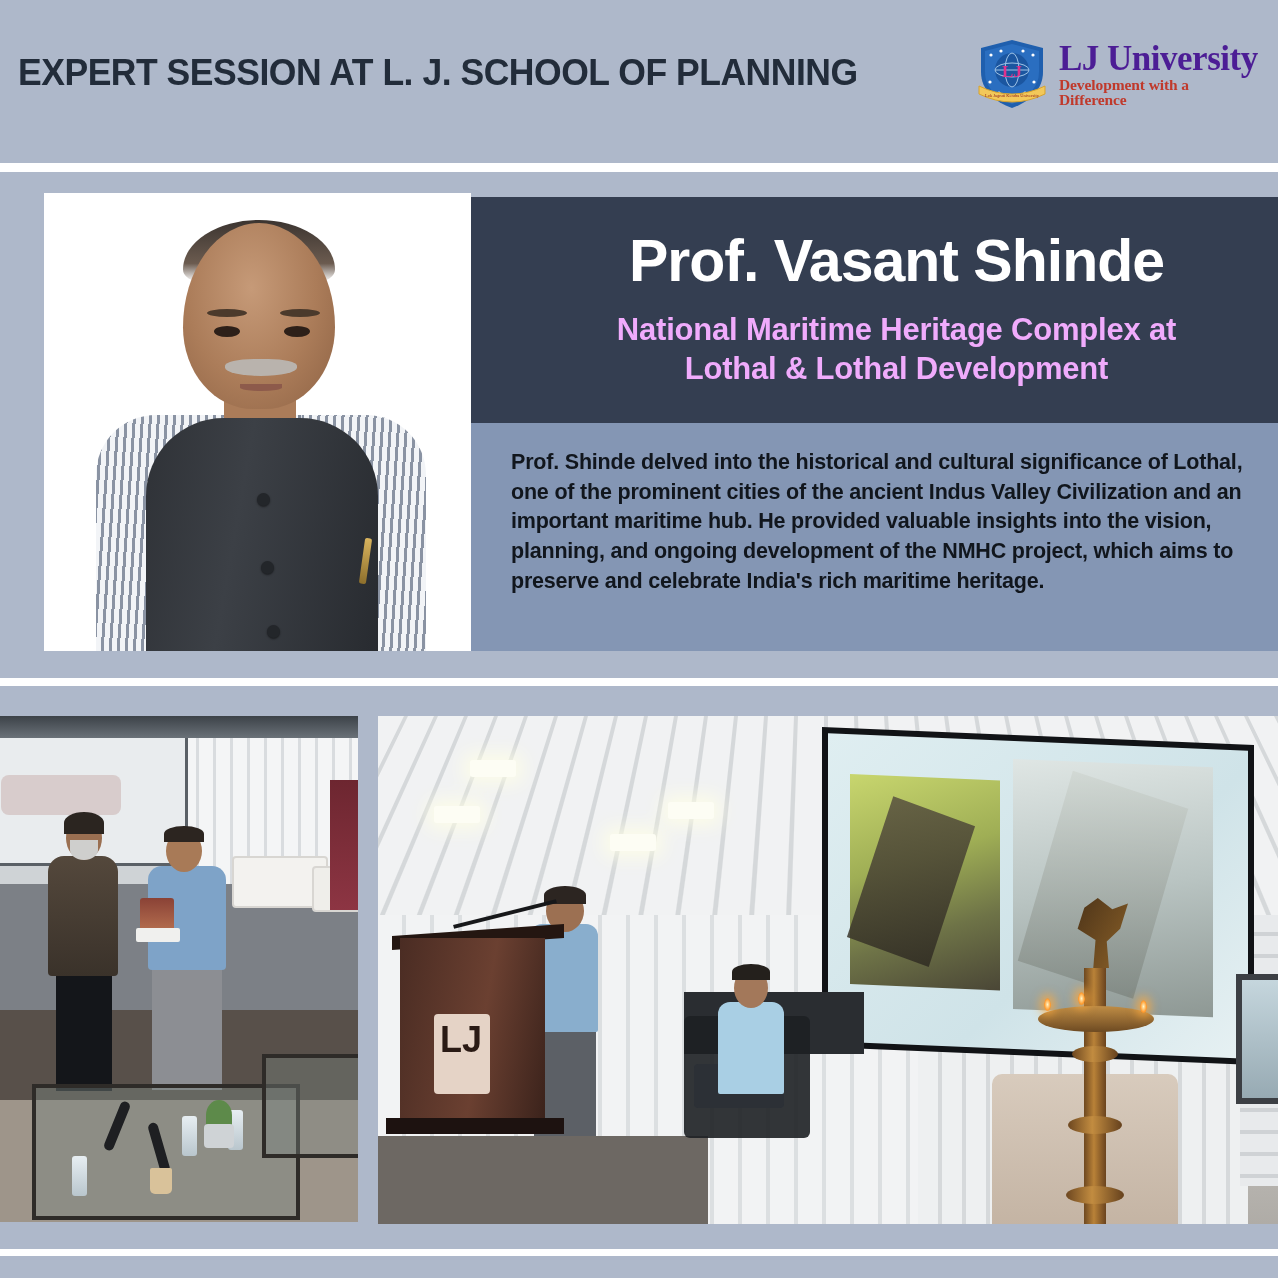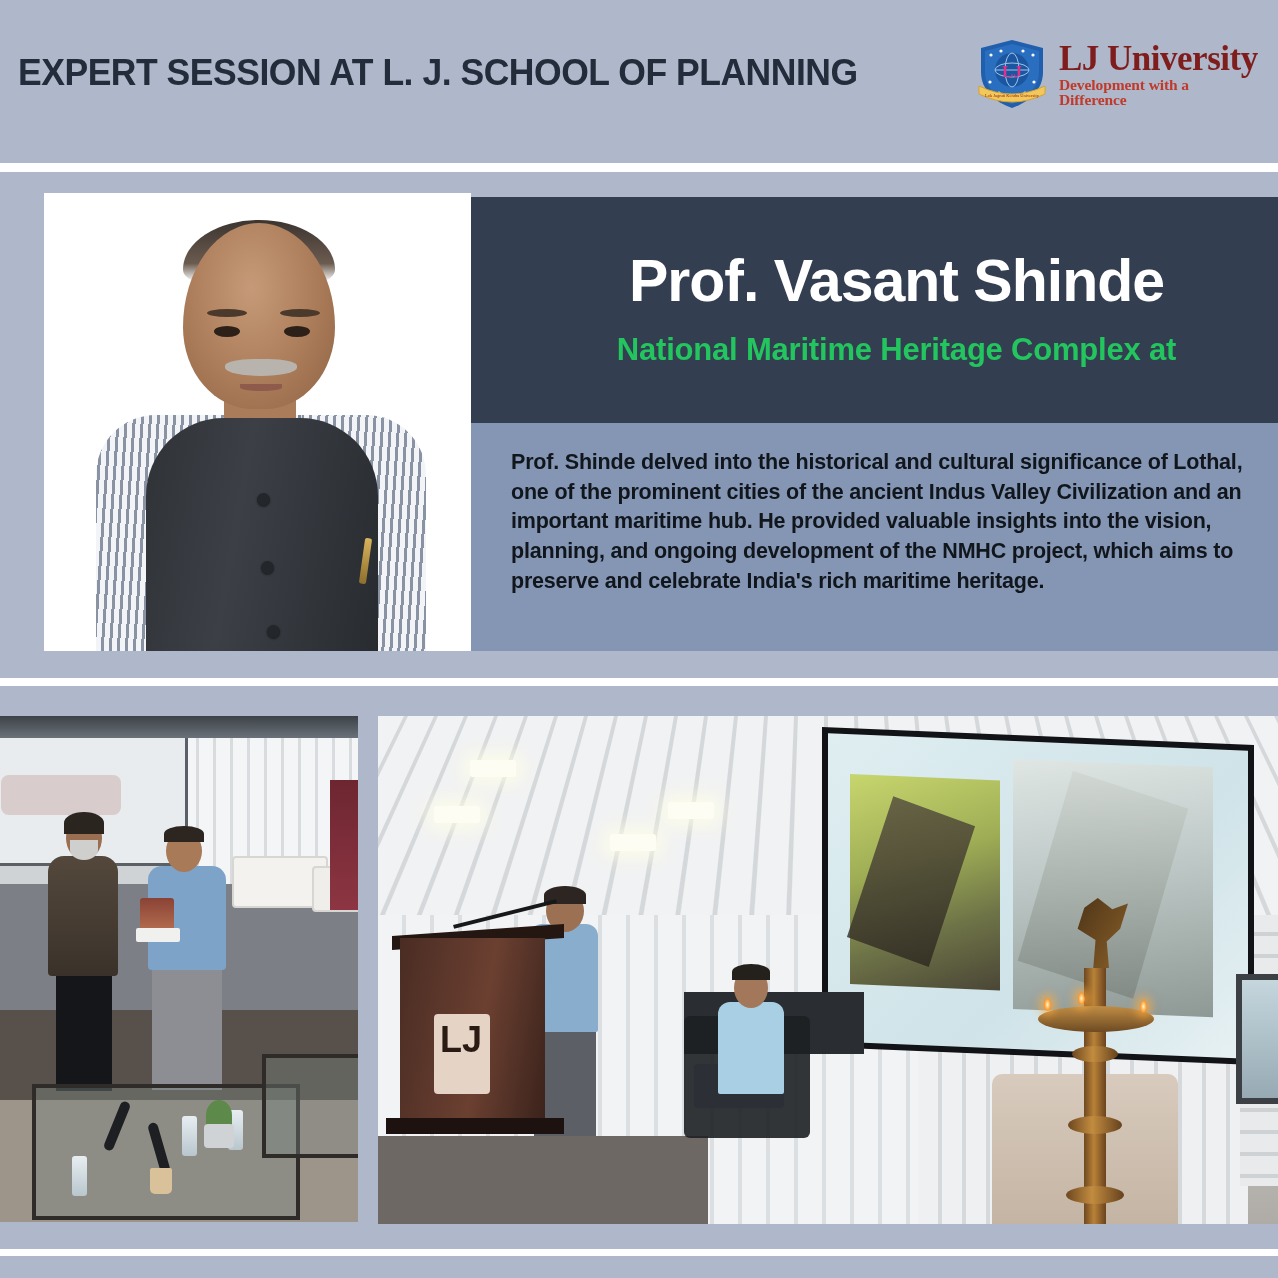--- a/index.html
+++ b/index.html
@@ -24,21 +24,21 @@
     font-stretch:condensed;
     transform:scaleX(0.96);transform-origin:left center;
   }
   .logo-wrap{
     position:absolute;left:975px;top:33px;width:285px;height:82px;
     display:flex;align-items:center;gap:10px;
   }
   .crest{position:relative;width:74px;height:76px;flex:0 0 74px;}
   .logo-text{display:flex;flex-direction:column;justify-content:center;line-height:1;}
   .logo-name{
-    font-size:35px;font-weight:bold;color:#7f1d1d;letter-spacing:-0.5px;
+    font-size:35px;font-weight:bold;color:#4c1d95;letter-spacing:-0.5px;
     font-family:"Liberation Serif", serif;
   }
   .logo-tag{
     font-size:15.5px;font-weight:bold;color:#c0392b;letter-spacing:-0.1px;
     font-family:"Liberation Serif", serif;margin-top:1px;
   }
 
   .gap-white{position:absolute;left:0;width:1278px;background:#ffffff;}
 
   
@@ -50,21 +50,21 @@
   .title-block{
     position:absolute;left:427px;top:4px;width:851px;height:226px;
     background:#343e51;
     display:flex;flex-direction:column;align-items:center;justify-content:center;
   }
   .speaker-name{
     color:#ffffff;font-size:59px;font-weight:bold;letter-spacing:-1px;
     line-height:1.05;margin:0 0 18px 0;text-align:center;
   }
   .talk-title{
-    color:#22c55e;font-size:31px;font-weight:bold;line-height:1.25;
+    color:#f0abfc;font-size:31px;font-weight:bold;line-height:1.25;
     text-align:center;letter-spacing:-0.2px;margin:0;
   }
   .desc-panel{
     position:absolute;left:427px;top:230px;width:851px;height:228px;
     background:#8496b4;
   }
   .desc-text{
     position:absolute;left:40px;top:25px;width:770px;
     color:#11161d;font-size:21.5px;font-weight:bold;line-height:1.38;
     letter-spacing:-0.2px;
@@ -290,20 +290,21 @@
       <div class="pt-eye" style="left:170px;"></div>
       <div class="pt-eye" style="left:240px;"></div>
       <div class="pt-mous"></div>
       <div class="pt-mouth"></div>
     </div>
 
     <div class="title-block">
       <div class="speaker-name">Prof. Vasant Shinde</div>
       <div class="talk-title">
         <div>National Maritime Heritage Complex at</div>
+        <div>Lothal &amp; Lothal Development</div>
       </div>
     </div>
 
     <div class="desc-panel">
       <div class="desc-text">Prof. Shinde delved into the historical and cultural significance of Lothal, one of the prominent cities of the ancient Indus Valley Civilization and an important maritime hub. He provided valuable insights into the vision, planning, and ongoing development of the NMHC project, which aims to preserve and celebrate India's rich maritime heritage.</div>
     </div>
   </div>
 
   <div class="gap-white" style="top:678px;height:8px;"></div>
 

